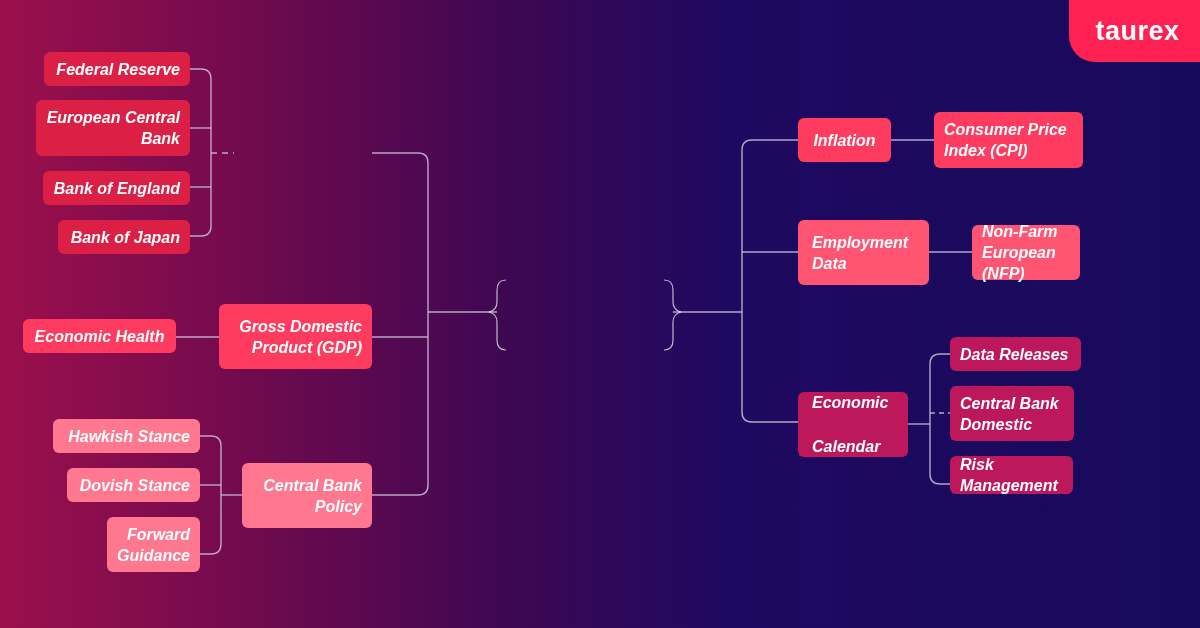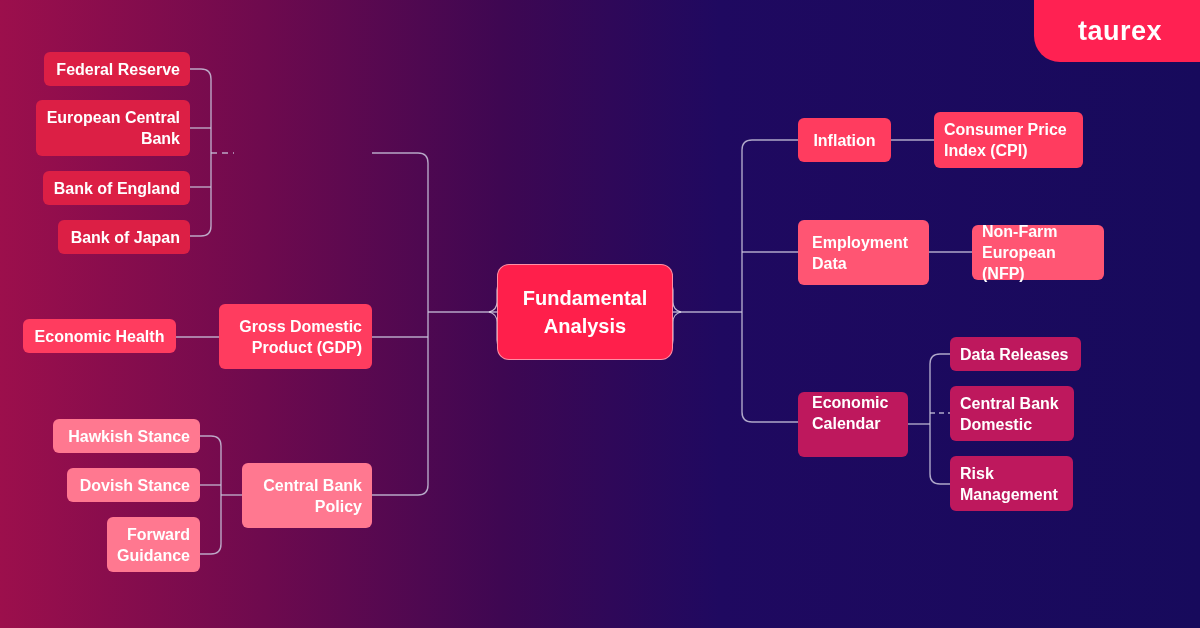--- a/index.html
+++ b/index.html
@@ -8,35 +8,35 @@
     background: linear-gradient(90deg, #9c0f4c 0%, #6e0a4e 22%, #3e0752 42%, #1f0960 60%, #170a5c 100%);
     font-family: "Liberation Sans", "DejaVu Sans", sans-serif;
   }
   .canvas { position: absolute; left: 0; top: 0; width: 1200px; height: 628px; }
   svg.lines { position: absolute; left: 0; top: 0; width: 1200px; height: 628px; }
   .node {
     position: absolute; box-sizing: border-box; color: #fff; font-weight: bold;
     font-size: 16px; line-height: 21px; border-radius: 6px; display: flex;
     align-items: center; padding: 0 10px;
   }
-  .node span { display: block; }
+  .node span { display: block; font-style: italic; }
   .r { justify-content: flex-end; text-align: right; }
   .l { justify-content: flex-start; text-align: left; }
   .c { justify-content: center; text-align: center; }
   .c1 { background: #dc1f45; }      
   .c2 { background: #ff3c5f; }      
   .c3 { background: #ff5573; }      
   .c4 { background: #ff7890; }      
   .c5 { background: #be185d; }      
   .center {
     background: #ff1f4b; font-size: 20px; line-height: 28px;
     border-radius: 12px; border: 1px solid rgba(255,255,255,0.5);
   }
   .logo {
-    position: absolute; right: 0; top: 0; width: 166px; height: 62px;
+    position: absolute; right: 0; top: 0; width: 131px; height: 62px;
     background: #ff2152; border-bottom-left-radius: 26px;
     display: flex; align-items: center; justify-content: center;
     color: #fff; font-weight: bold; font-size: 27px; letter-spacing: 0.5px;
     padding-left: 6px; box-sizing: border-box;
   }
 </style>
 </head>
 <body>
 
 <div class="canvas">
@@ -76,24 +76,20 @@
     <g fill="none" stroke="#ffffff" stroke-width="1.2" stroke-opacity="0.7">
       <path d="M506 280 Q497 280 497 290 V302 Q497 310 489 312 Q497 314 497 322 V340 Q497 350 506 350"></path>
       <path d="M664 280 Q673 280 673 290 V302 Q673 310 681 312 Q673 314 673 322 V340 Q673 350 664 350"></path>
     </g>
   </svg>
 
   <div class="logo">
     <span>taurex</span>
   </div>
 
-  <div class="node center c" style="left:497px; top:264px; width:176px; height:96px; flex-direction:column; justify-content:center;">
-    <span>Fundamental</span>
-    <span>Analysis</span>
-  </div>
 
   <div class="node c1 r" style="left:44px; top:52px; width:146px; height:34px;">
     <span>Federal Reserve</span>
   </div>
   <div class="node c1 r" style="left:36px; top:100px; width:154px; height:56px; flex-direction:column; align-items:flex-end; justify-content:center;padding-left:6px;">
     <span>European Central</span>
     <span>Bank</span>
   </div>
   <div class="node c1 r" style="left:43px; top:171px; width:147px; height:34px;">
     <span>Bank of England</span>
@@ -130,34 +126,34 @@
   </div>
   <div class="node c2 l" style="left:934px; top:112px; width:149px; height:56px; flex-direction:column; align-items:flex-start; justify-content:center;">
     <span>Consumer Price</span>
     <span>Index (CPI)</span>
   </div>
 
   <div class="node c3 l" style="left:798px; top:220px; width:131px; height:65px; flex-direction:column; align-items:flex-start; justify-content:center; padding-left:14px;">
     <span>Employment</span>
     <span>Data</span>
   </div>
-  <div class="node c3 l" style="left:972px; top:225px; width:132px; height:55px; flex-direction:column; align-items:flex-start; justify-content:center;">
+  <div class="node c3 l" style="left:972px; top:225px; width:108px; height:55px; flex-direction:column; align-items:flex-start; justify-content:center;">
     <span>Non-Farm</span>
     <span>European (NFP)</span>
   </div>
 
-  <div class="node c5 l" style="left:798px; top:392px; width:110px; height:65px; flex-direction:column; align-items:flex-start; justify-content:flex-start; padding-left:14px;">
+  <div class="node c5 l" style="left:798px; top:392px; width:110px; height:65px; flex-direction:column; align-items:flex-start; justify-content:space-between; padding-left:14px;">
     <span>Economic</span>
     <span>Calendar</span>
   </div>
   <div class="node c5 l" style="left:950px; top:337px; width:131px; height:34px;">
     <span>Data Releases</span>
   </div>
   <div class="node c5 l" style="left:950px; top:386px; width:124px; height:55px; flex-direction:column; align-items:flex-start; justify-content:center;">
     <span>Central Bank</span>
     <span>Domestic</span>
   </div>
-  <div class="node c5 l" style="left:950px; top:456px; width:123px; height:55px; flex-direction:column; align-items:flex-start; justify-content:center;">
+  <div class="node c5 l" style="left:950px; top:456px; width:123px; height:38px; flex-direction:column; align-items:flex-start; justify-content:center;">
     <span>Risk</span>
     <span>Management</span>
   </div>
 
 </div>
 
 </body></html>

